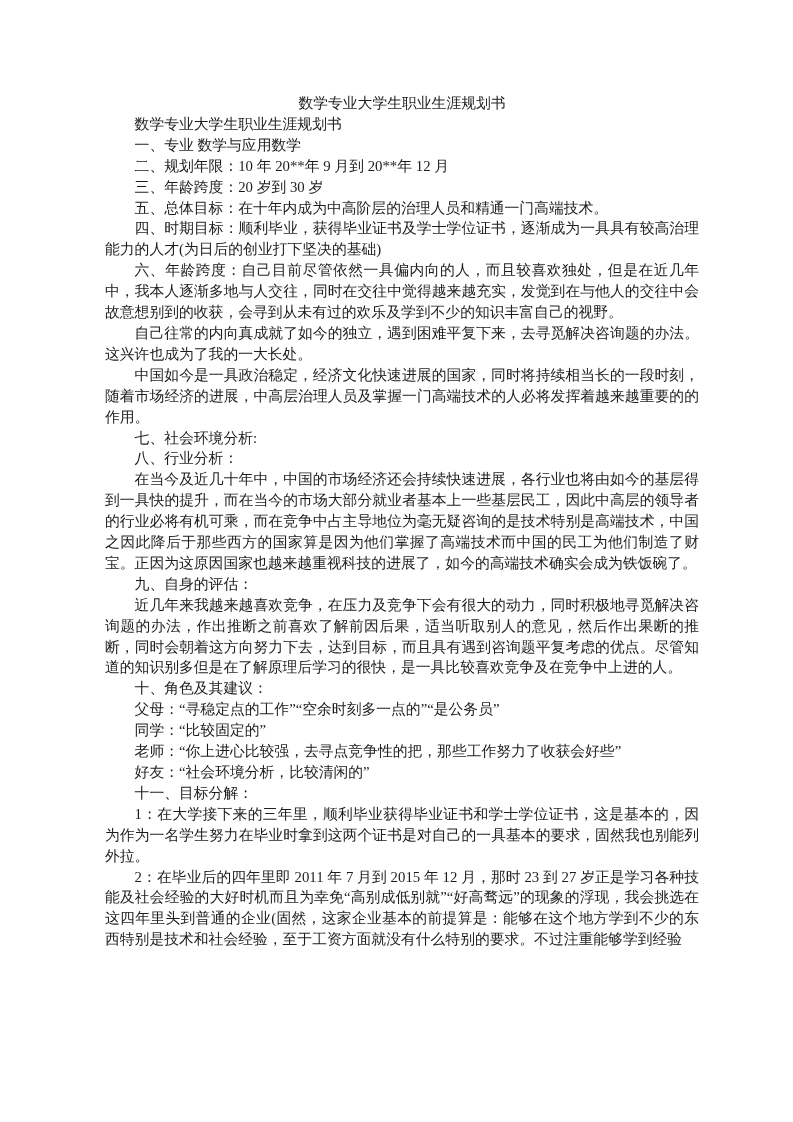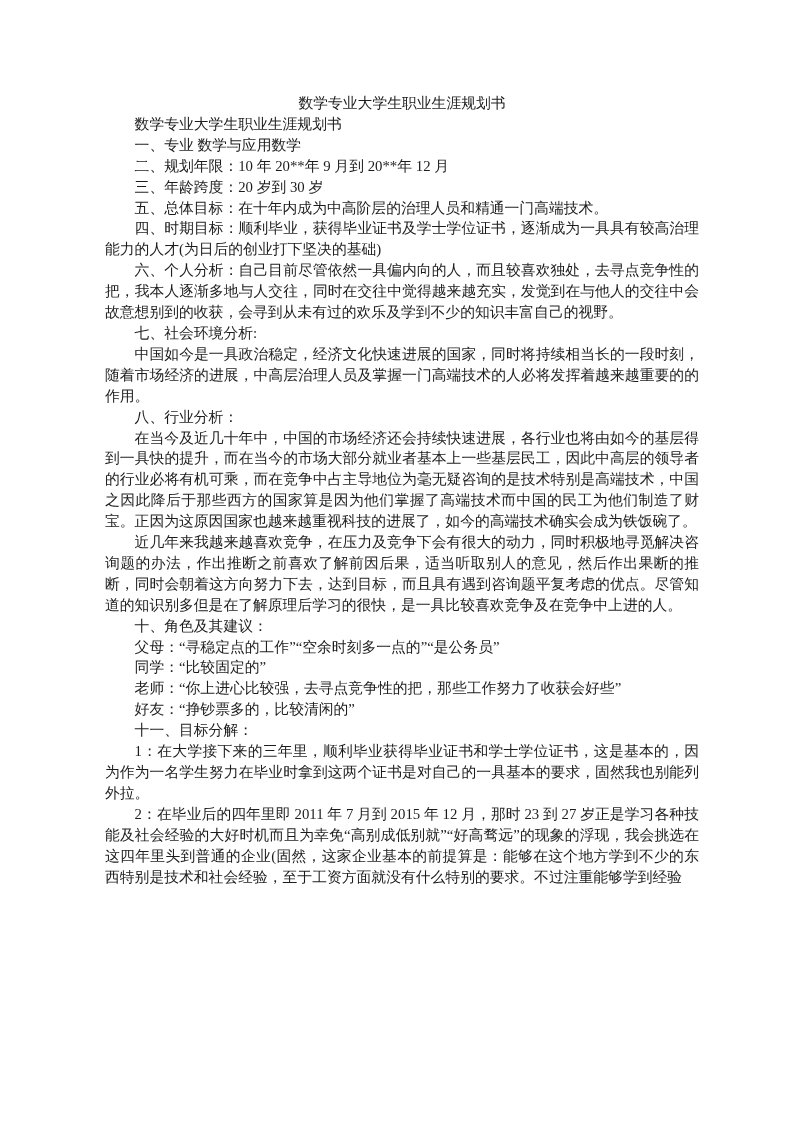--- a/index.html
+++ b/index.html
@@ -43,28 +43,30 @@
 
 <div class="page">
   <div class="content">
     <h1 class="doc-title">数学专业大学生职业生涯规划书</h1>
     <p>数学专业大学生职业生涯规划书</p>
     <p>一、专业 数学与应用数学</p>
     <p>二、规划年限：10 年 20**年 9 月到 20**年 12 月</p>
     <p>三、年龄跨度：20 岁到 30 岁</p>
     <p>五、总体目标：在十年内成为中高阶层的治理人员和精通一门高端技术。</p>
     <p>四、时期目标：顺利毕业，获得毕业证书及学士学位证书，逐渐成为一具具有较高治理能力的人才(为日后的创业打下坚决的基础)</p>
-    <p>六、个人分析：自己目前尽管依然一具偏内向的人，而且较喜欢独处，去寻点竞争性的把，我本人逐渐多地与人交往，同时在交往中觉得越来越充实，发觉到在与他人的交往中会故意想别到的收获，会寻到从未有过的欢乐及学到不少的知识丰富自己的视野。</p>
+    <p>六、年龄跨度：自己目前尽管依然一具偏内向的人，而且较喜欢独处，但是在近几年中，我本人逐渐多地与人交往，同时在交往中觉得越来越充实，发觉到在与他人的交往中会故意想别到的收获，会寻到从未有过的欢乐及学到不少的知识丰富自己的视野。</p>
+    <p>自己往常的内向真成就了如今的独立，遇到困难平复下来，去寻觅解决咨询题的办法。这兴许也成为了我的一大长处。</p>
+    <p>中国如今是一具政治稳定，经济文化快速进展的国家，同时将持续相当长的一段时刻，随着市场经济的进展，中高层治理人员及掌握一门高端技术的人必将发挥着越来越重要的的作用。</p>
     <p>七、社会环境分析:</p>
-    <p>中国如今是一具政治稳定，经济文化快速进展的国家，同时将持续相当长的一段时刻，随着市场经济的进展，中高层治理人员及掌握一门高端技术的人必将发挥着越来越重要的的作用。</p>
     <p>八、行业分析：</p>
     <p>在当今及近几十年中，中国的市场经济还会持续快速进展，各行业也将由如今的基层得到一具快的提升，而在当今的市场大部分就业者基本上一些基层民工，因此中高层的领导者的行业必将有机可乘，而在竞争中占主导地位为毫无疑咨询的是技术特别是高端技术，中国之因此降后于那些西方的国家算是因为他们掌握了高端技术而中国的民工为他们制造了财宝。正因为这原因国家也越来越重视科技的进展了，如今的高端技术确实会成为铁饭碗了。</p>
+    <p>九、自身的评估：</p>
     <p>近几年来我越来越喜欢竞争，在压力及竞争下会有很大的动力，同时积极地寻觅解决咨询题的办法，作出推断之前喜欢了解前因后果，适当听取别人的意见，然后作出果断的推断，同时会朝着这方向努力下去，达到目标，而且具有遇到咨询题平复考虑的优点。尽管知道的知识别多但是在了解原理后学习的很快，是一具比较喜欢竞争及在竞争中上进的人。</p>
     <p>十、角色及其建议：</p>
     <p>父母：“寻稳定点的工作”“空余时刻多一点的”“是公务员”</p>
     <p>同学：“比较固定的”</p>
     <p>老师：“你上进心比较强，去寻点竞争性的把，那些工作努力了收获会好些”</p>
-    <p>好友：“挣钞票多的，比较清闲的”</p>
+    <p>好友：“社会环境分析，比较清闲的”</p>
     <p>十一、目标分解：</p>
     <p>1：在大学接下来的三年里，顺利毕业获得毕业证书和学士学位证书，这是基本的，因为作为一名学生努力在毕业时拿到这两个证书是对自己的一具基本的要求，固然我也别能列外拉。</p>
     <p>2：在毕业后的四年里即 2011 年 7 月到 2015 年 12 月，那时 23 到 27 岁正是学习各种技能及社会经验的大好时机而且为幸免“高别成低别就”“好高骛远”的现象的浮现，我会挑选在这四年里头到普通的企业(固然，这家企业基本的前提算是：能够在这个地方学到不少的东西特别是技术和社会经验，至于工资方面就没有什么特别的要求。不过注重能够学到经验</p>
   </div>
 </div>
 
 </body></html>

